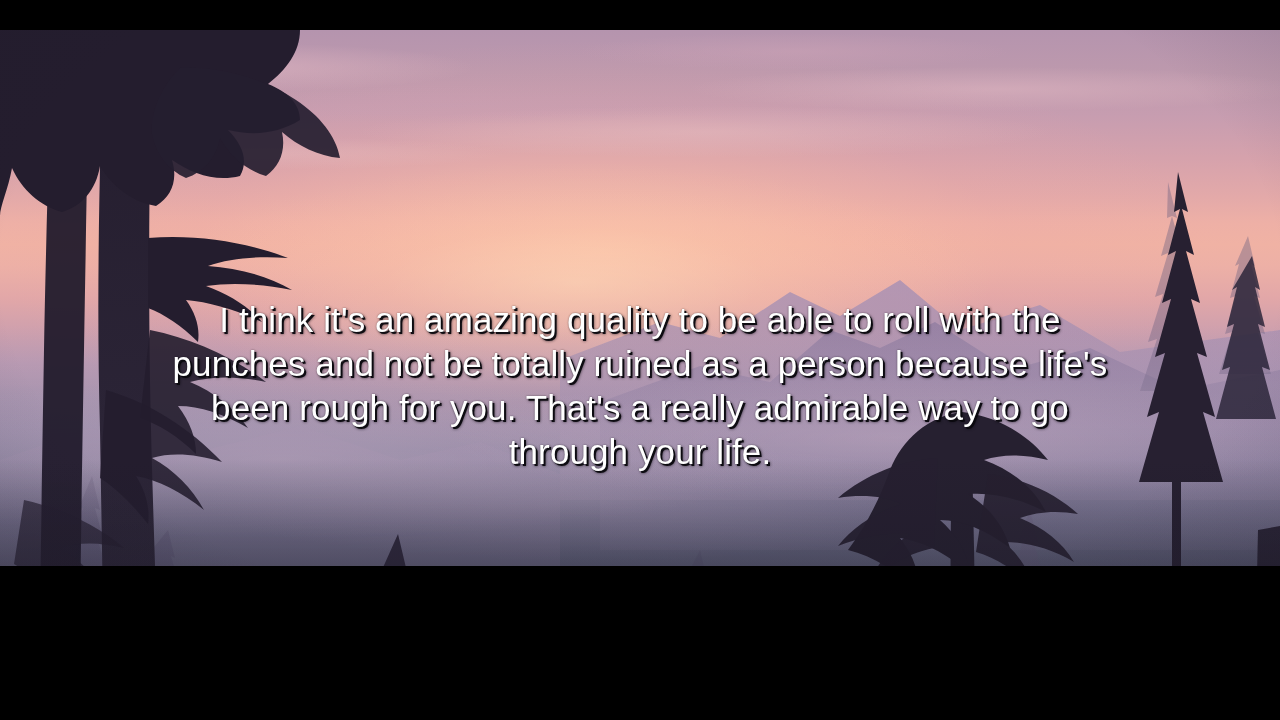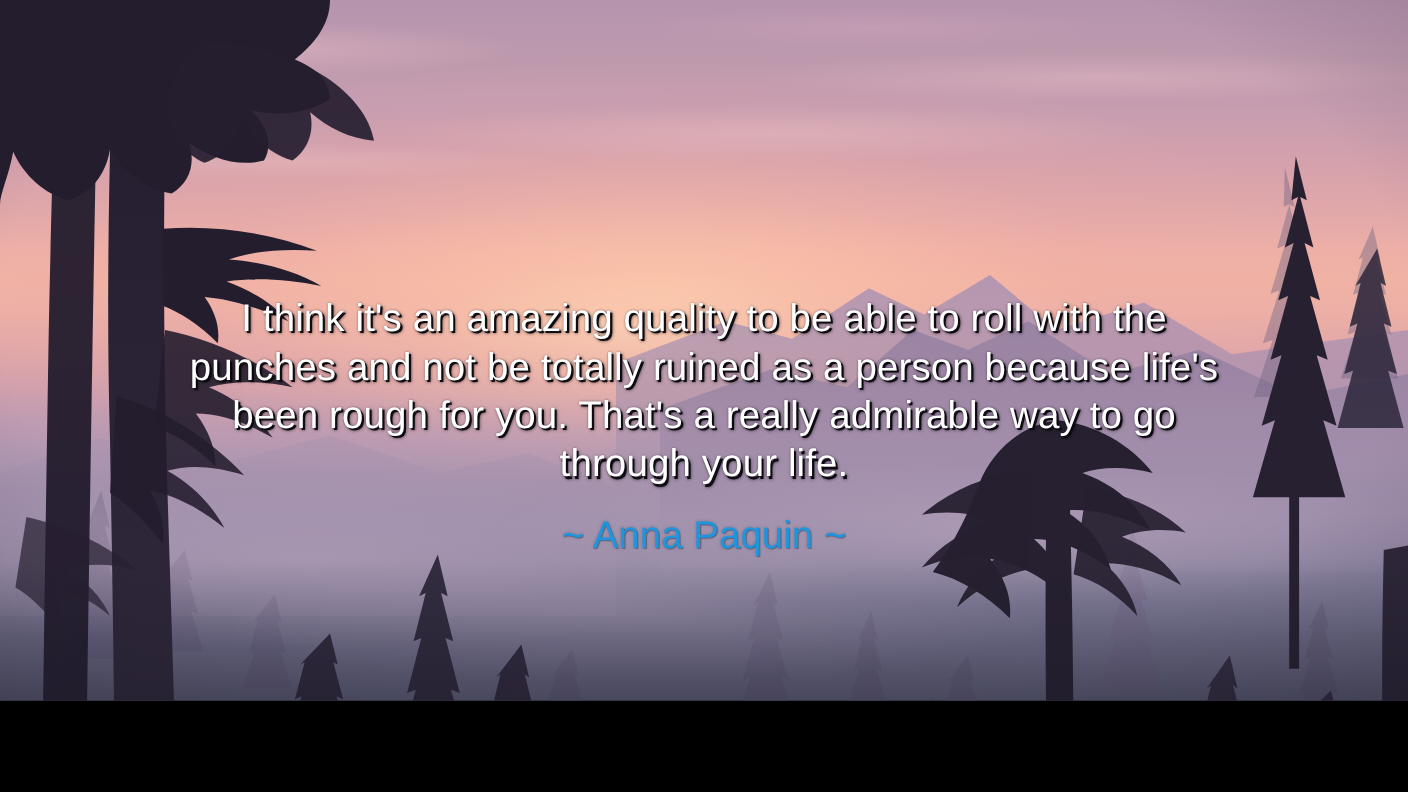--- a/index.html
+++ b/index.html
@@ -5,22 +5,23 @@
 <style>
   * { margin:0; padding:0; box-sizing:border-box; }
   html,body{
     width:1280px; height:720px; overflow:hidden;
     background:#000;
     font-family:"Liberation Sans", sans-serif;
   }
 
   #stage{
     position:relative;
-    width:1280px; height:637px;
+    width:1280px; height:536px;
     overflow:hidden;
+    margin-top:30px;
   }
 
   
   .layer{ position:absolute; inset:0; }
 
   #sky-base{
     background:
       linear-gradient(180deg,
         #b594ae 0%,
         #bd99ad 8%,
@@ -285,16 +286,15 @@
     </svg>
   </div>
 
   <div class="layer" id="vignette"></div>
 
   <div id="quote-block">
     <div id="quote-text">I think it's an amazing quality to be able to roll with the
 punches and not be totally ruined as a person because life's
 been rough for you. That's a really admirable way to go
 through your life.</div>
-    <div id="author-line">~ Anna Paquin ~</div>
   </div>
 
 </div>
 
 </body></html>

